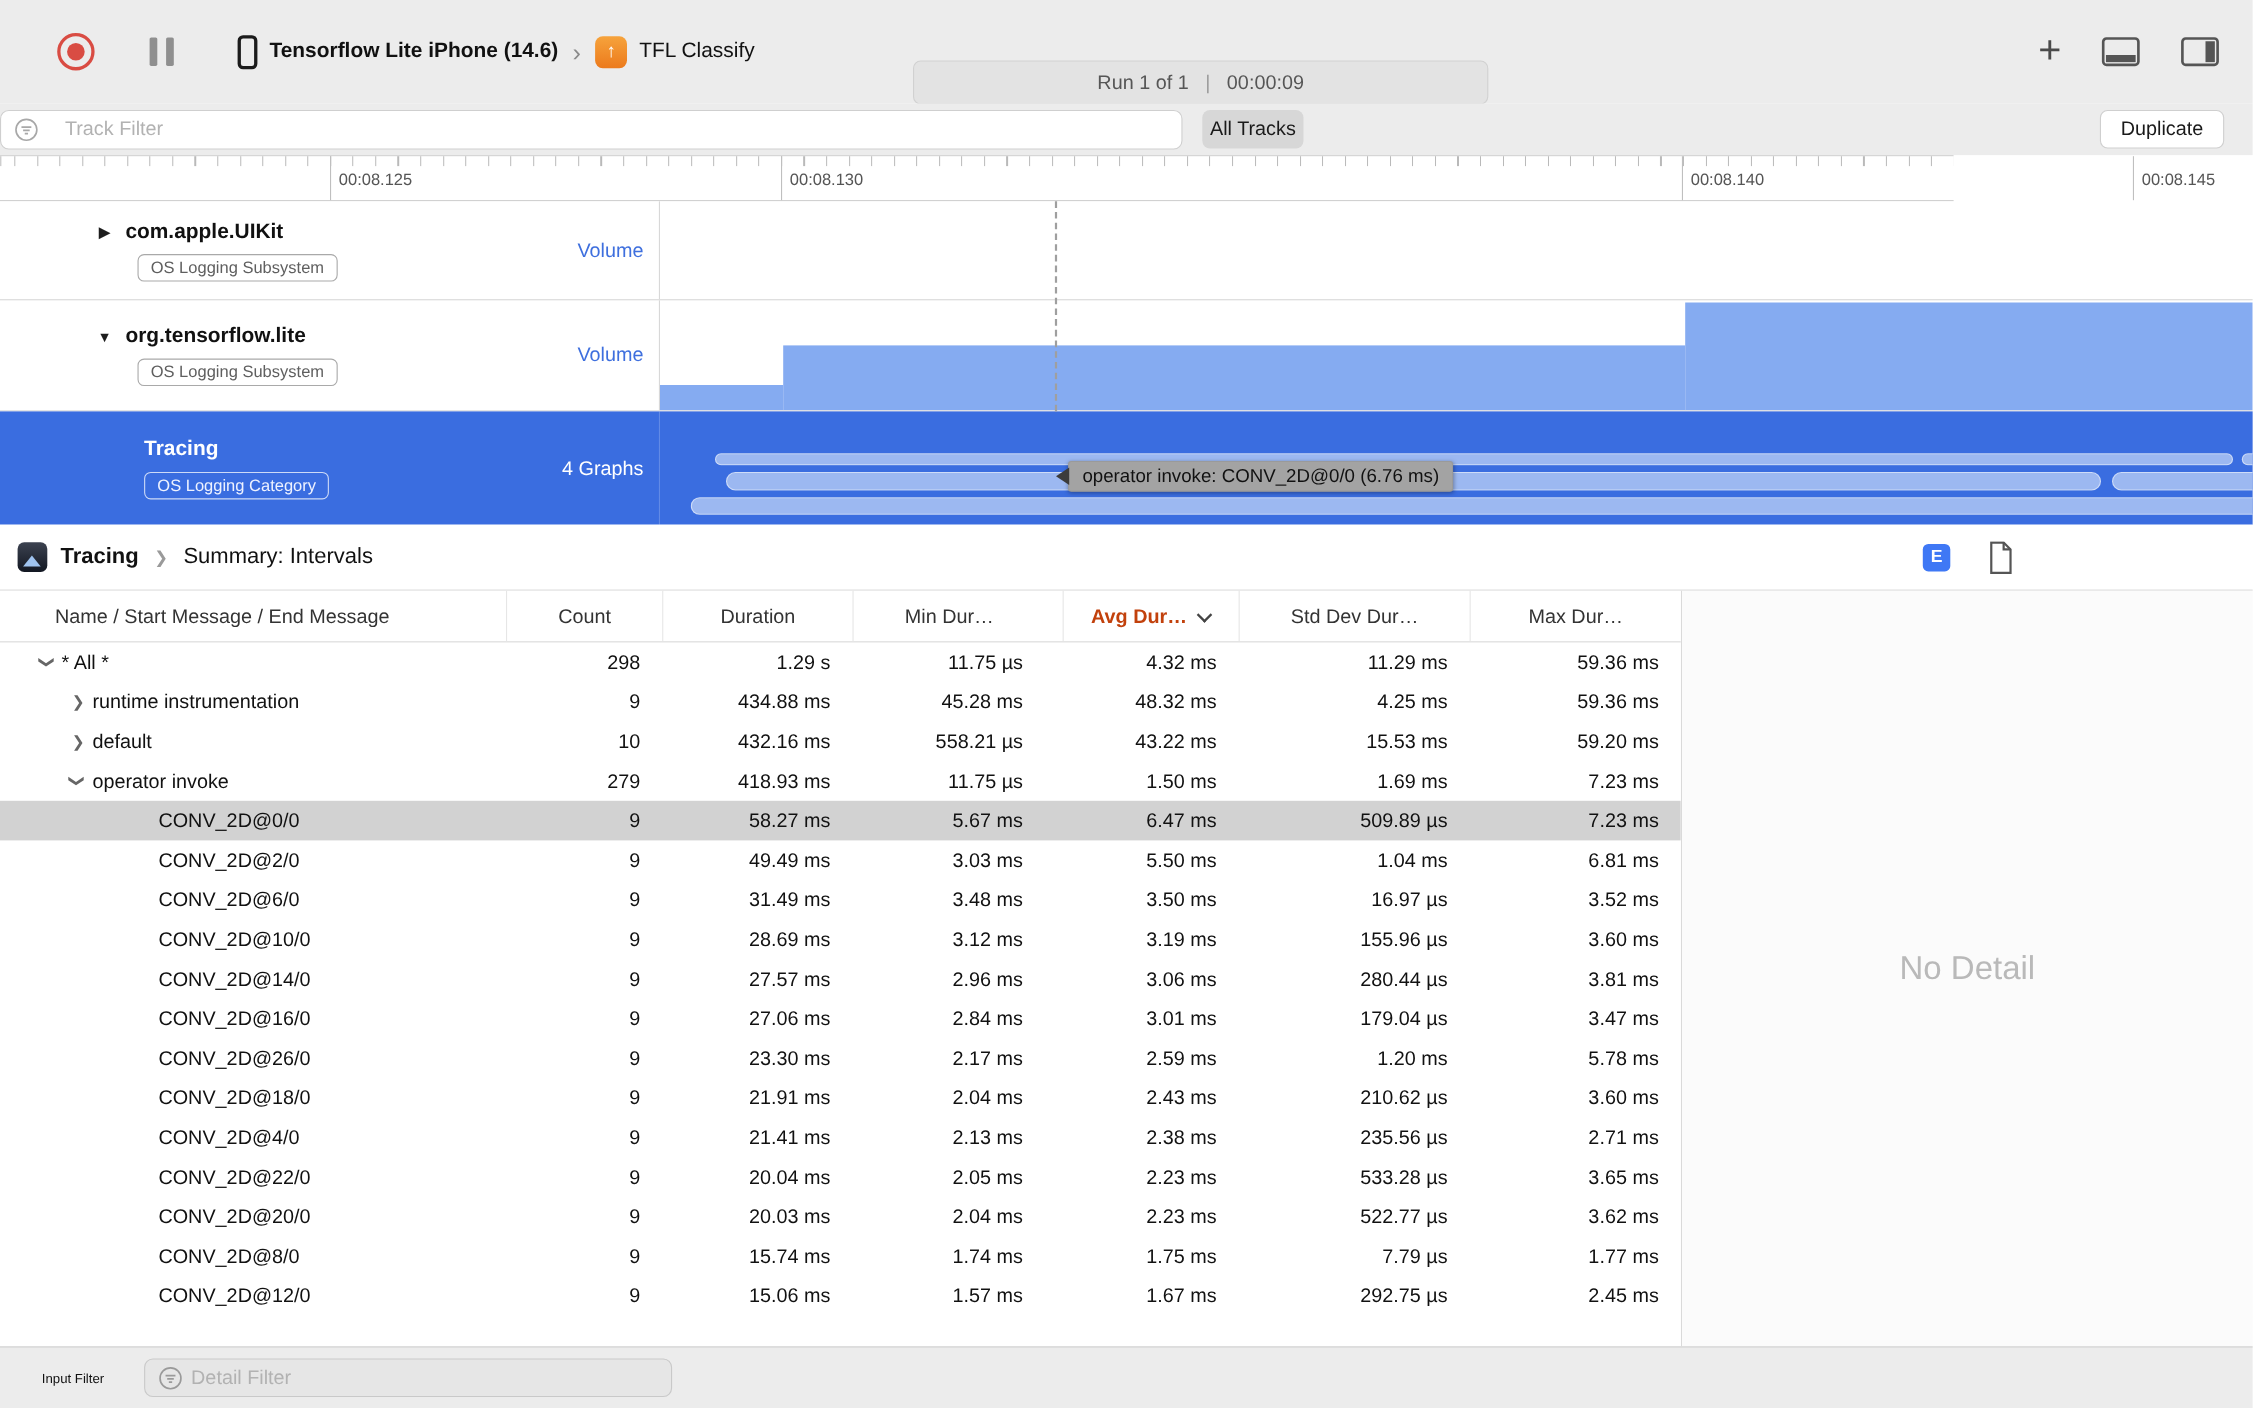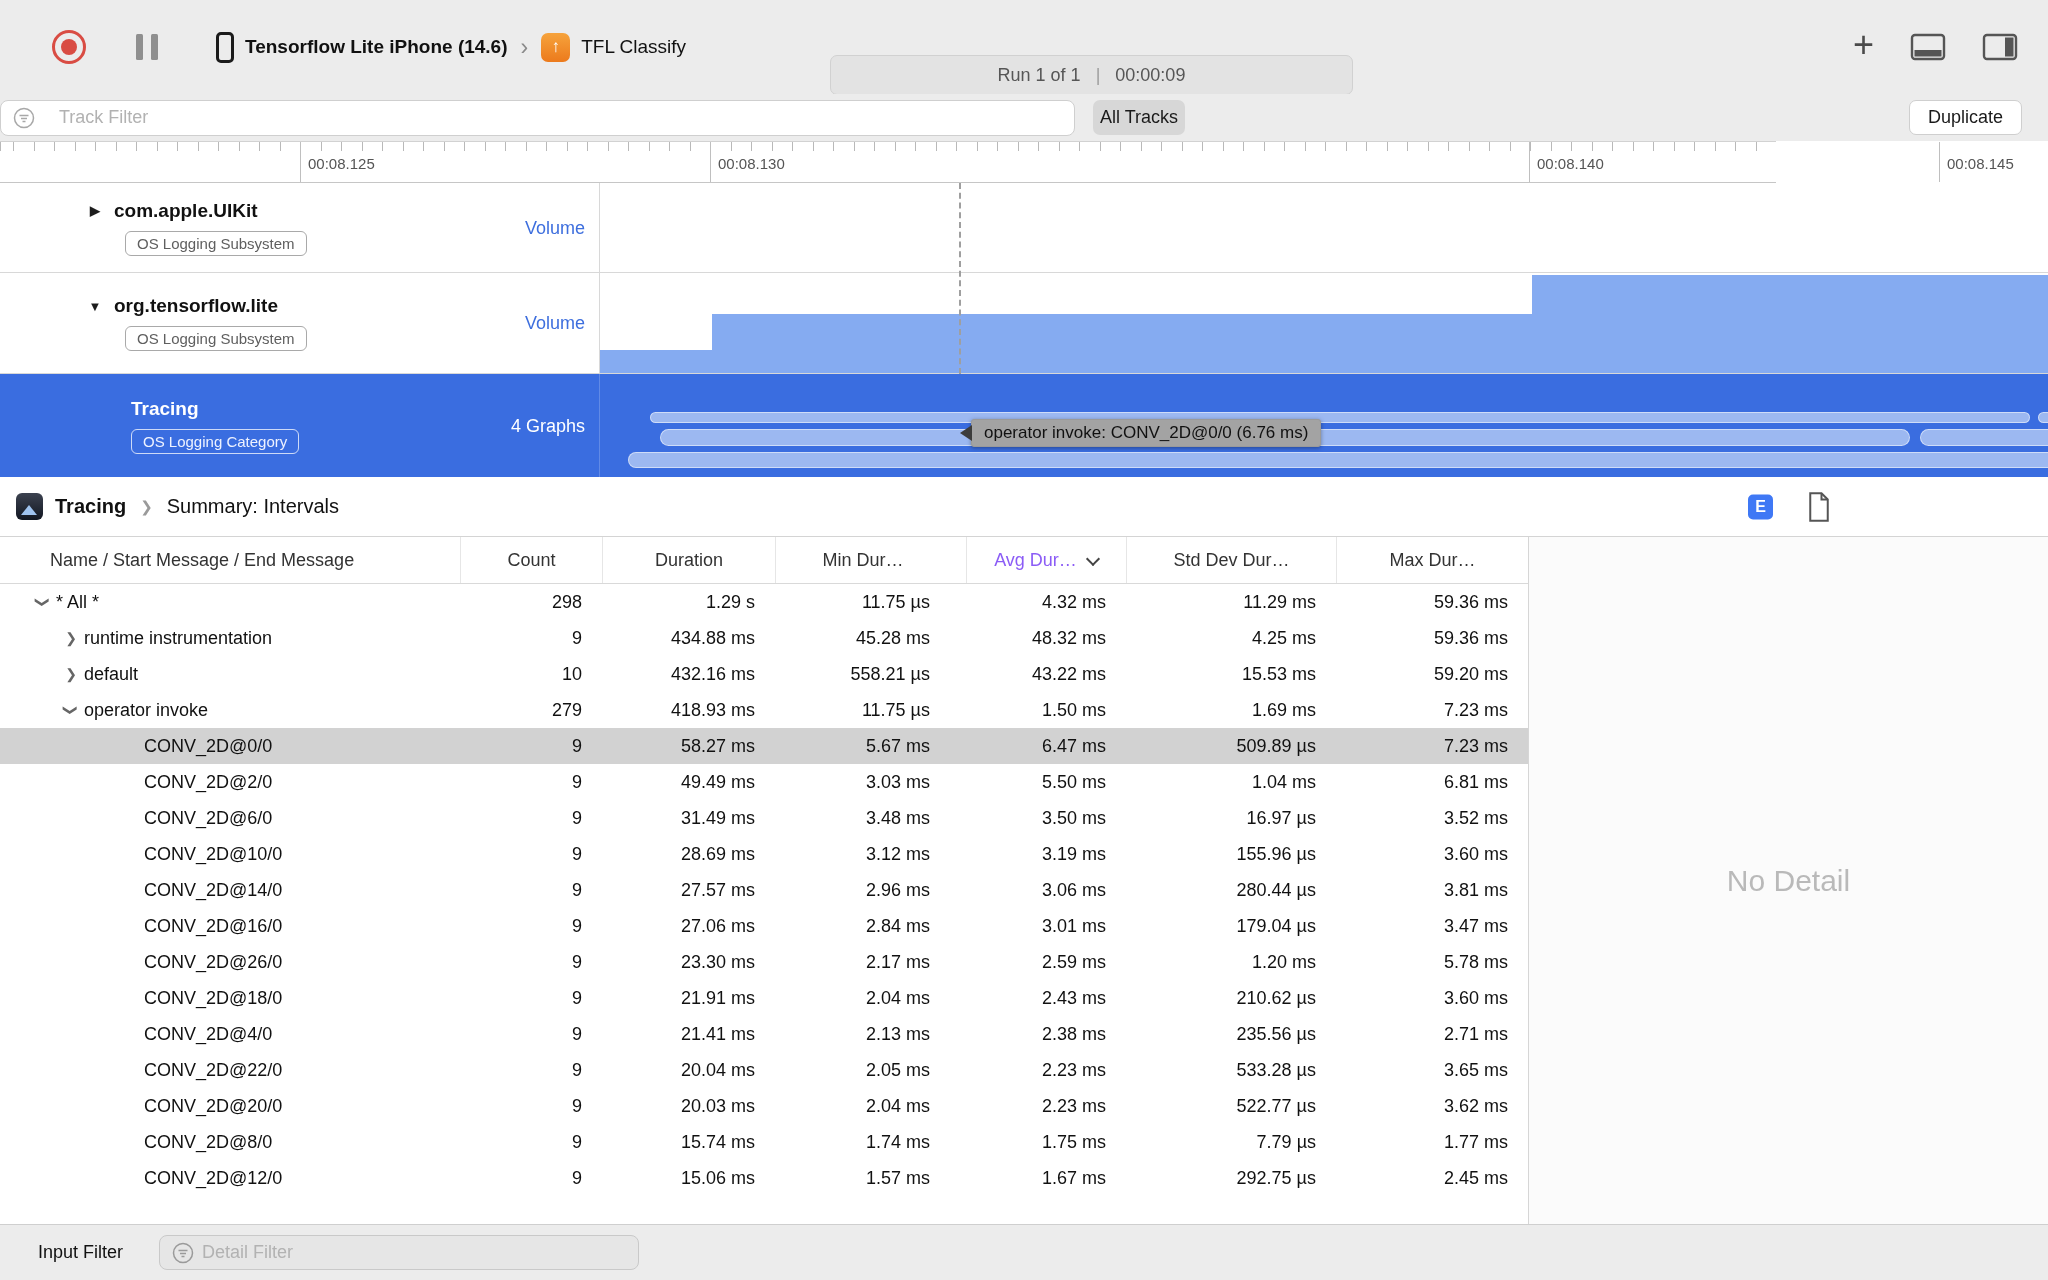--- a/index.html
+++ b/index.html
@@ -87,40 +87,40 @@
   
   .content{position:absolute;left:0;top:537px;width:2048px;height:687px;display:flex;}
   .table-wrap{width:1528px;position:relative;background:#fff;}
   .detail-panel{width:520px;background:#fbfbfb;border-left:1px solid #d6d6d6;display:flex;align-items:center;justify-content:center;}
   .no-detail{font-size:30px;color:#b9b9b9;}
 
   .grid7{display:grid;grid-template-columns:460px 142px 173px 175px 176px 210px 192px;}
   .t-header{height:47px;border-bottom:1px solid #d9d9d9;font-size:18px;color:#333;}
   .t-header .hc{display:flex;align-items:center;justify-content:center;height:100%;border-left:1px solid #e6e6e6;white-space:nowrap;}
   .t-header .hc:first-child{justify-content:flex-start;padding-left:50px;border-left:none;}
-  .hc.sorted{font-weight:400;color:#8b5cf6;margin-left:16px;}
+  .hc.sorted{font-weight:700;color:#c2410c;margin-left:16px;}
   .sort-chev{margin-left:10px;width:12px;height:12px;position:relative;flex:none;}
   .sort-chev::before{content:"";position:absolute;left:1px;top:0;width:8px;height:8px;border-right:2px solid #444;border-bottom:2px solid #444;transform:rotate(45deg);}
   .t-body{position:absolute;top:47px;left:0;right:0;bottom:0;overflow:hidden;}
   .t-row{height:36px;font-size:18px;}
   .t-row.selected{background:#d2d2d2;}
   .cell{display:flex;align-items:center;height:100%;white-space:nowrap;}
   .cell.num{justify-content:flex-end;padding-right:20px;}
   .name-cell{padding-left:30px;}
   .indent-1 .name-cell{padding-left:58px;}
   .indent-2 .name-cell{padding-left:118px;}
   .disclosure{width:26px;color:#666;font-size:14px;display:flex;justify-content:center;flex:none;}
   .disclosure::before{display:inline-block;}
   .disclosure.expanded::before{content:"❯";transform:rotate(90deg);}
   .disclosure.collapsed::before{content:"❯";}
   .disclosure.none::before{content:"";}
 
   
   .bottom-bar{position:absolute;left:0;top:1224px;width:2048px;height:56px;background:#ececec;border-top:1px solid #cfcfcf;display:flex;align-items:center;}
-  .if-label{margin-left:38px;font-size:18px;color:#111;}
+  .if-label{margin-left:38px;font-size:12px;color:#111;}
   .detail-search{margin-left:36px;width:480px;height:35px;background:#e6e6e6;border-color:#c9c9c9;}
 </style>
 </head>
 <body>
 
 <div class="toolbar">
   <button class="rec-btn">
       <span class="rec-dot"></span>
     </button>
   <button class="pause-btn">

